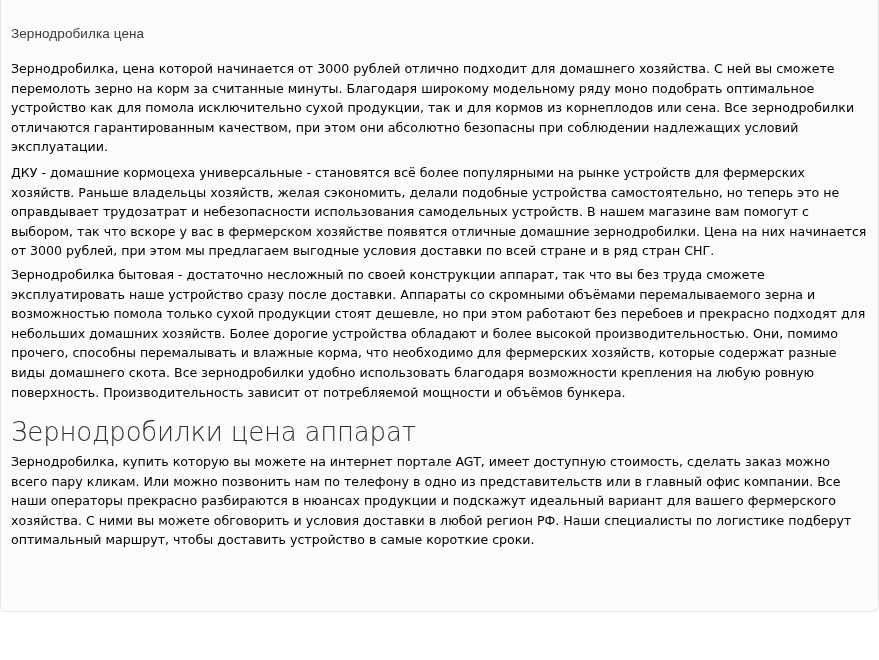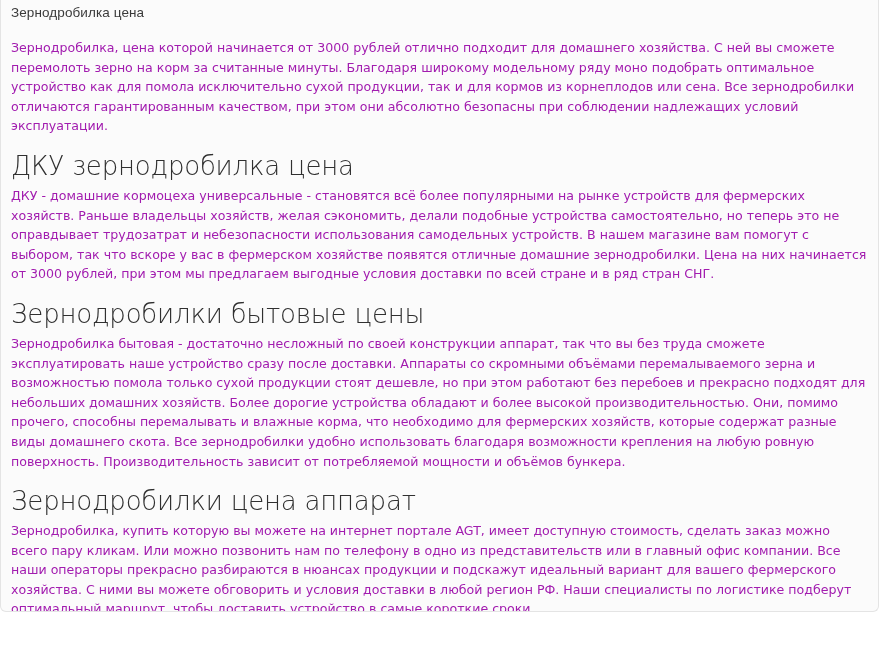--- a/index.html
+++ b/index.html
@@ -25,21 +25,21 @@
     box-sizing: border-box;
     background: #fbfbfb;
     border: 1px solid #e4e4e4;
     border-top: none;
     border-radius: 0 0 6px 6px;
     padding: 10px 10px 12px 10px;
     overflow: hidden;
   }
 
   .panel-inner {
-    padding-top: 4px;
+    padding-top: 25px;
   }
 
   
   .page-title {
     font-family: "Liberation Sans", "DejaVu Sans", sans-serif;
     font-size: 13.5px;
     line-height: 18px;
     color: #3a3a3a;
     font-weight: 400;
     margin: 0 0 16px 0;
@@ -55,44 +55,42 @@
     color: #303030;
     margin: 14px 0 4px 0;
     letter-spacing: -0.2px;
   }
 
   
   .body-text {
     font-family: "DejaVu Sans", "Liberation Sans", sans-serif;
     font-size: 12.6px;
     line-height: 19.6px;
-    color: #a21caf;
+    color: #000000;
     margin: 0 0 4px 0;
     text-align: left;
     letter-spacing: 0px;
     word-spacing: 0px;
   }
 
   #lead-paragraph {
     margin-bottom: 6px;
   }
 </style>
 </head>
 <body>
 
 <div id="content-panel">
   <div class="panel-inner">
 
     <div class="page-title"><span>Зернодробилка цена</span></div>
 
     <p class="body-text" id="lead-paragraph">Зернодробилка, цена которой начинается от 3000 рублей отлично подходит для домашнего хозяйства. С ней вы сможете перемолоть зерно на корм за считанные минуты. Благодаря широкому модельному ряду моно подобрать оптимальное устройство как для помола исключительно сухой продукции, так и для кормов из корнеплодов или сена. Все зернодробилки отличаются гарантированным качеством, при этом они абсолютно безопасны при соблюдении надлежащих условий эксплуатации.</p>
 
-    <h2 class="section-heading">ДКУ зернодробилка цена</h2>
     <p class="body-text">ДКУ - домашние кормоцеха универсальные - становятся всё более популярными на рынке устройств для фермерских хозяйств. Раньше владельцы хозяйств, желая сэкономить, делали подобные устройства самостоятельно, но теперь это не оправдывает трудозатрат и небезопасности использования самодельных устройств. В нашем магазине вам помогут с выбором, так что вскоре у вас в фермерском хозяйстве появятся отличные домашние зернодробилки. Цена на них начинается от 3000 рублей, при этом мы предлагаем выгодные условия доставки по всей стране и в ряд стран СНГ.</p>
 
-    <h2 class="section-heading">Зернодробилки бытовые цены</h2>
     <p class="body-text">Зернодробилка бытовая - достаточно несложный по своей конструкции аппарат, так что вы без труда сможете эксплуатировать наше устройство сразу после доставки. Аппараты со скромными объёмами перемалываемого зерна и возможностью помола только сухой продукции стоят дешевле, но при этом работают без перебоев и прекрасно подходят для небольших домашних хозяйств. Более дорогие устройства обладают и более высокой производительностью. Они, помимо прочего, способны перемалывать и влажные корма, что необходимо для фермерских хозяйств, которые содержат разные виды домашнего скота. Все зернодробилки удобно использовать благодаря возможности крепления на любую ровную поверхность. Производительность зависит от потребляемой мощности и объёмов бункера.</p>
 
     <h2 class="section-heading">Зернодробилки цена аппарат</h2>
     <p class="body-text">Зернодробилка, купить которую вы можете на интернет портале AGT, имеет доступную стоимость, сделать заказ можно всего пару кликам. Или можно позвонить нам по телефону в одно из представительств или в главный офис компании. Все наши операторы прекрасно разбираются в нюансах продукции и подскажут идеальный вариант для вашего фермерского хозяйства. С ними вы можете обговорить и условия доставки в любой регион РФ. Наши специалисты по логистике подберут оптимальный маршрут, чтобы доставить устройство в самые короткие сроки.</p>
 
   </div>
 </div>
 
 </body></html>

